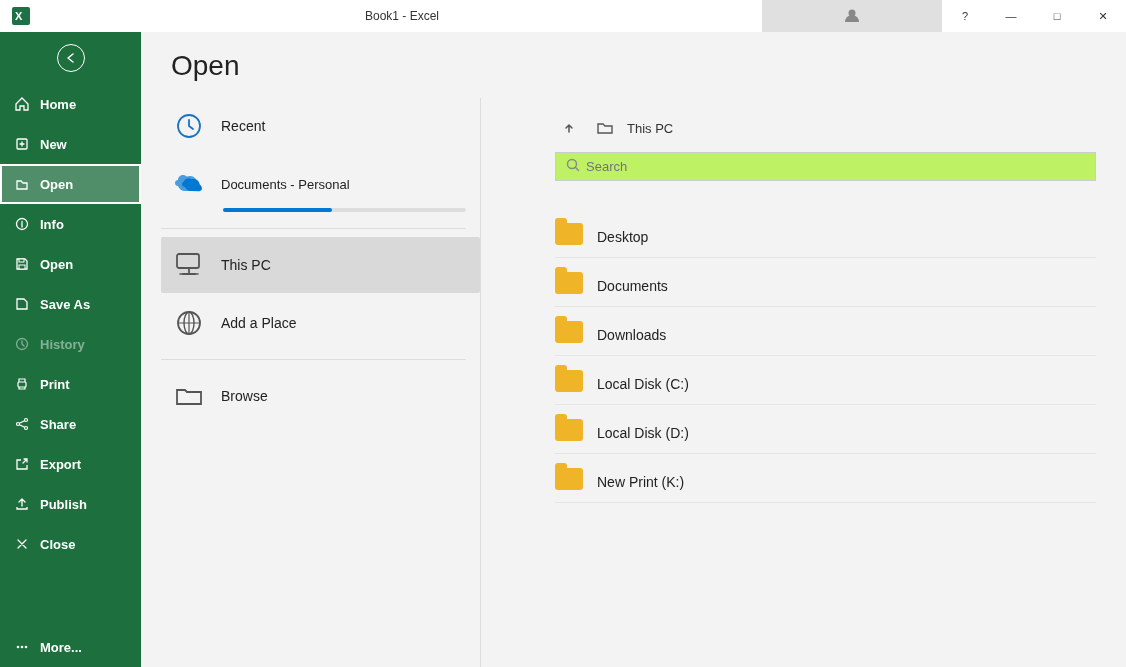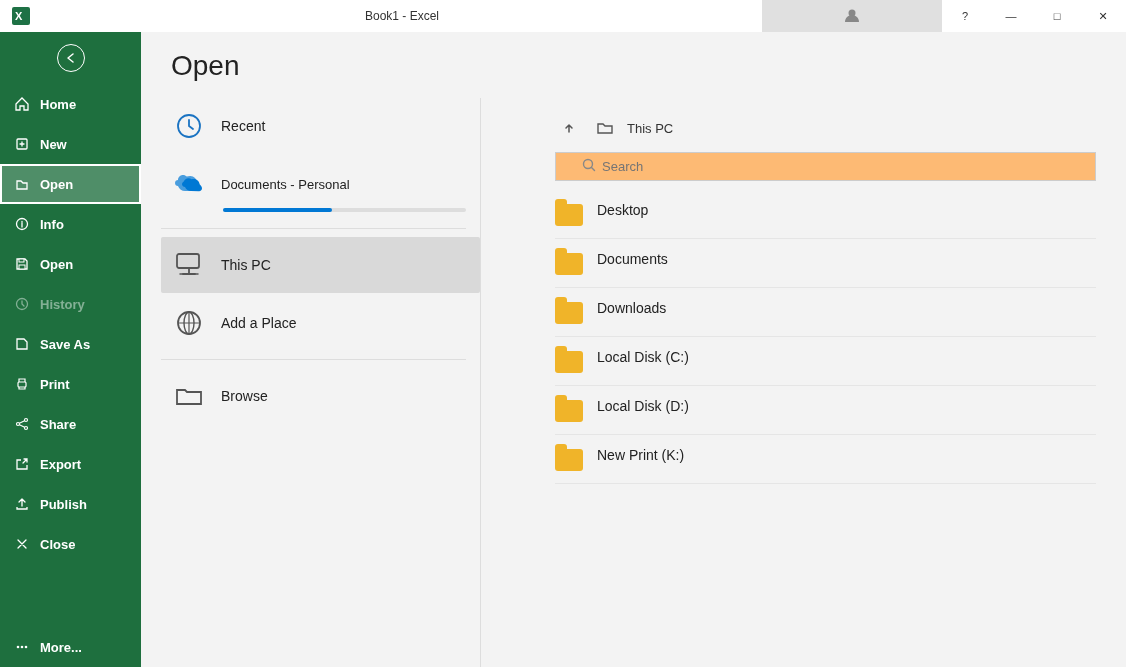--- a/index.html
+++ b/index.html
@@ -199,43 +199,43 @@
       font-size: 13px;
       color: #333;
       display: flex;
       align-items: center;
       gap: 6px;
     }
     .search-box {
       display: flex;
       align-items: center;
       border: 1px solid #ccc;
-      background: #fdba74;
-      padding: 5px 26px;
-      margin-bottom: 9px;
+      background: #bef264;
+      padding: 5px 10px;
+      margin-bottom: 28px;
       width: 100%;
     }
     .search-icon-span { color: #888; margin-right: 6px; font-size: 14px; }
     .search-input {
       border: none;
       outline: none;
       font-size: 13px;
       width: 100%;
       background: transparent;
       color: #555;
     }
 
     
     .folder-list {
       flex: 1;
       overflow-y: auto;
     }
     .folder-item {
       display: flex;
-      align-items: flex-start;
+      align-items: flex-end;
       gap: 14px;
       padding: 12px 0;
       border-bottom: 1px solid #e5e5e5;
       cursor: pointer;
       font-size: 14px;
       color: #222;
     }
     .folder-icon {
       width: 28px;
       height: 24px;
@@ -342,37 +342,37 @@
       <span class="sidebar-item-icon">
         <svg width="14" height="14" viewBox="0 0 14 14" fill="none">
           <path d="M2 2h8l2 2v8H2z" stroke="#fff" stroke-width="1.3" fill="none"></path>
           <rect x="4" y="8" width="6" height="4" fill="#1e6f3e" stroke="#fff" stroke-width="1"></rect>
           <rect x="4" y="2" width="5" height="3" fill="#1e6f3e" stroke="#fff" stroke-width="1"></rect>
         </svg>
       </span>
       <span class="sidebar-item-label">Open</span>
     </div>
 
+    <div class="sidebar-item">
+      <span class="sidebar-item-icon">
+        <svg width="14" height="14" viewBox="0 0 14 14" fill="none">
+          <path d="M2 2h7l3 3v7H2z" stroke="#fff" stroke-width="1.3" fill="none"></path>
+        </svg>
+      </span>
+      <span class="sidebar-item-label">Save As</span>
+    </div>
+
     <div class="sidebar-item muted">
       <span class="sidebar-item-icon">
         <svg width="14" height="14" viewBox="0 0 14 14" fill="none">
           <circle cx="7" cy="7" r="5.5" stroke="rgba(255,255,255,0.45)" stroke-width="1.3"></circle>
           <path d="M7 4v3l2 2" stroke="rgba(255,255,255,0.45)" stroke-width="1.3" stroke-linecap="round"></path>
         </svg>
       </span>
       <span class="sidebar-item-label">History</span>
-    </div>
-
-    <div class="sidebar-item">
-      <span class="sidebar-item-icon">
-        <svg width="14" height="14" viewBox="0 0 14 14" fill="none">
-          <path d="M2 2h7l3 3v7H2z" stroke="#fff" stroke-width="1.3" fill="none"></path>
-        </svg>
-      </span>
-      <span class="sidebar-item-label">Save As</span>
     </div>
 
     <div class="sidebar-item">
       <span class="sidebar-item-icon">
         <svg width="14" height="14" viewBox="0 0 14 14" fill="none">
           <rect x="3" y="5" width="8" height="5" rx="1" stroke="#fff" stroke-width="1.2"></rect>
           <path d="M4 5V2h6v3M4 10v2h6v-2" stroke="#fff" stroke-width="1.2"></path>
         </svg>
       </span>
       <span class="sidebar-item-label">Print</span>

